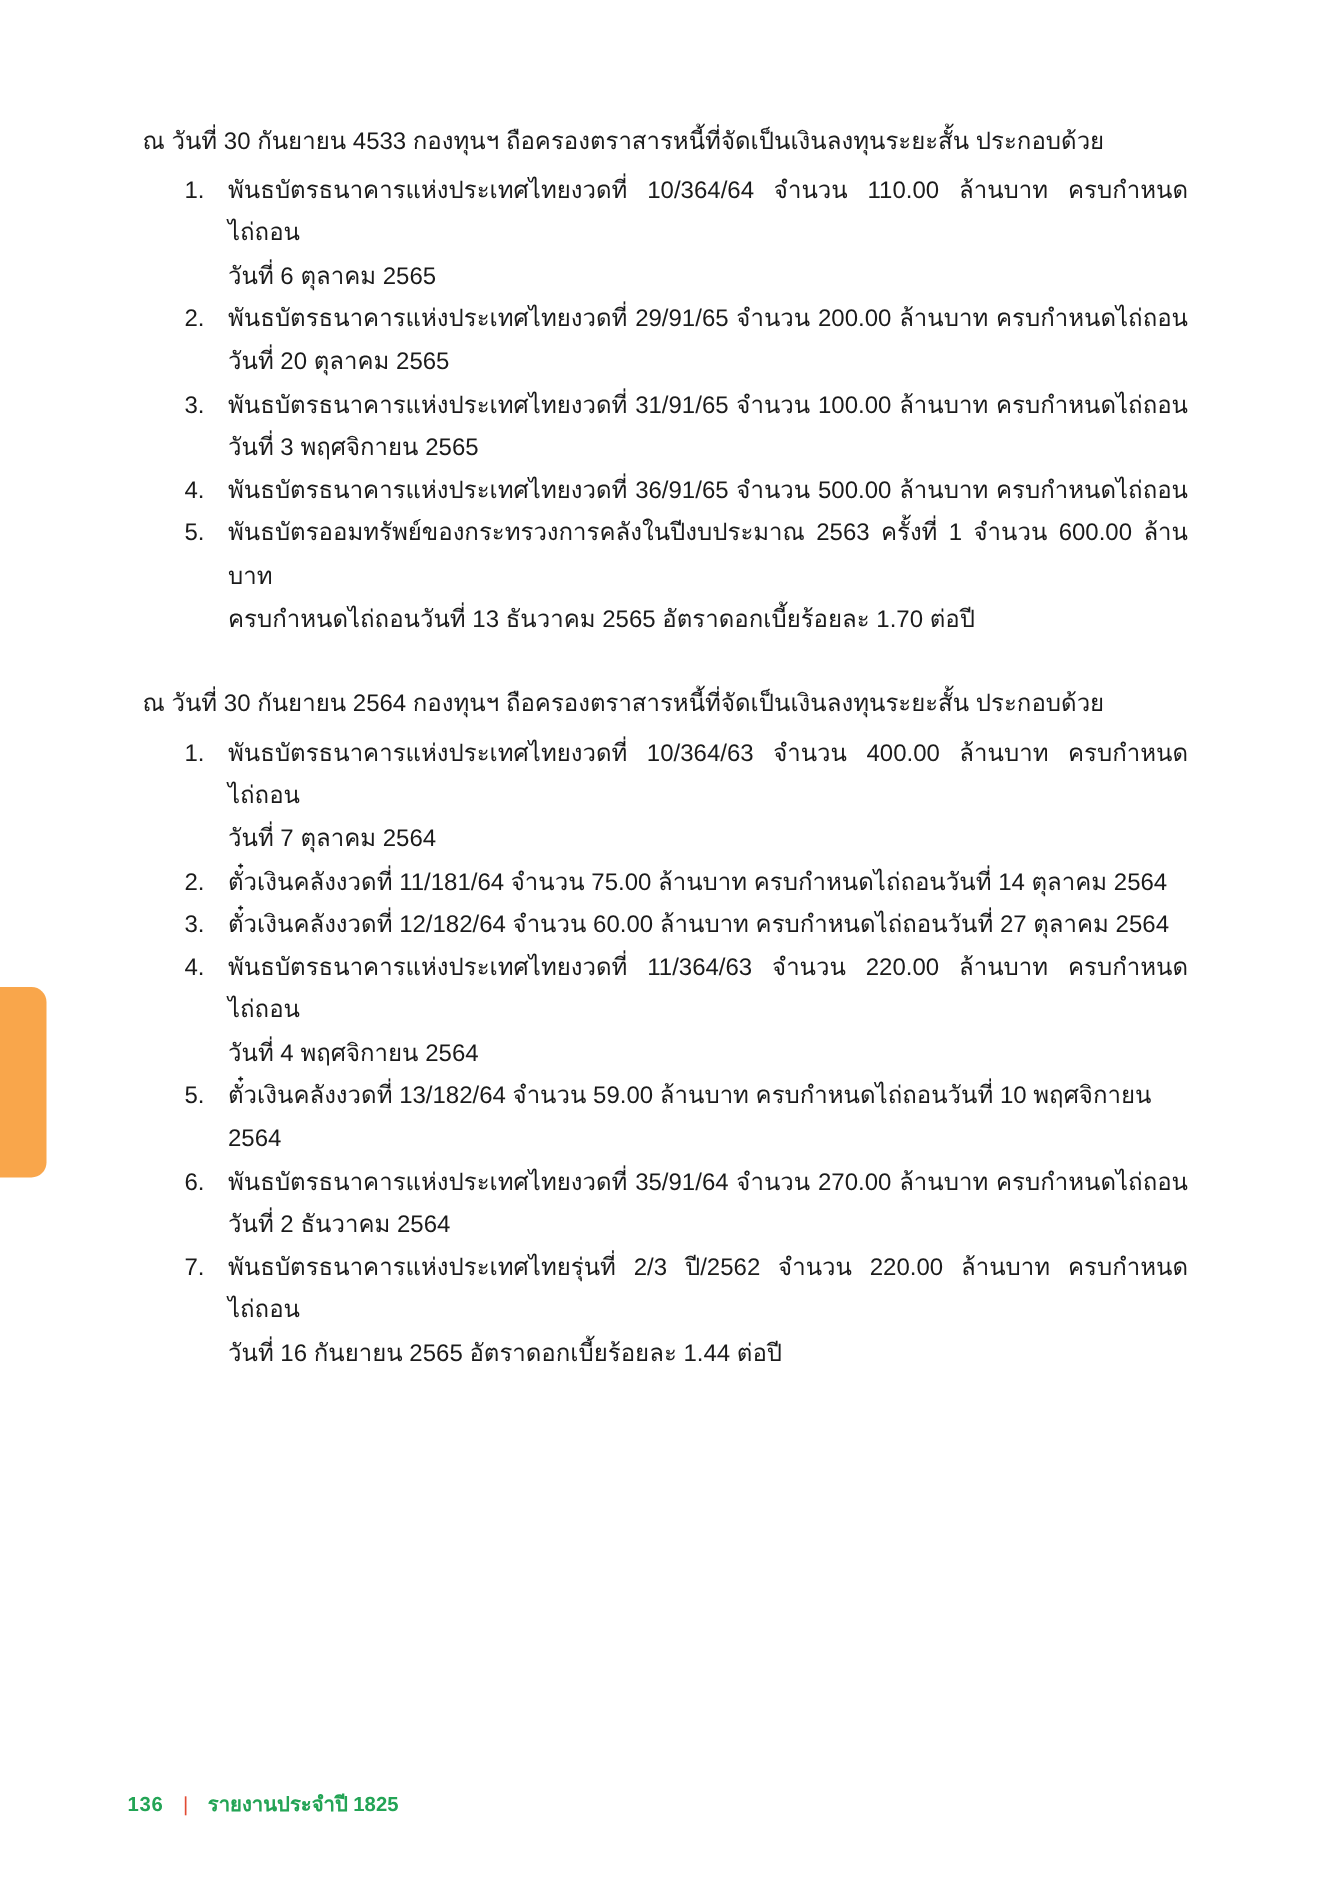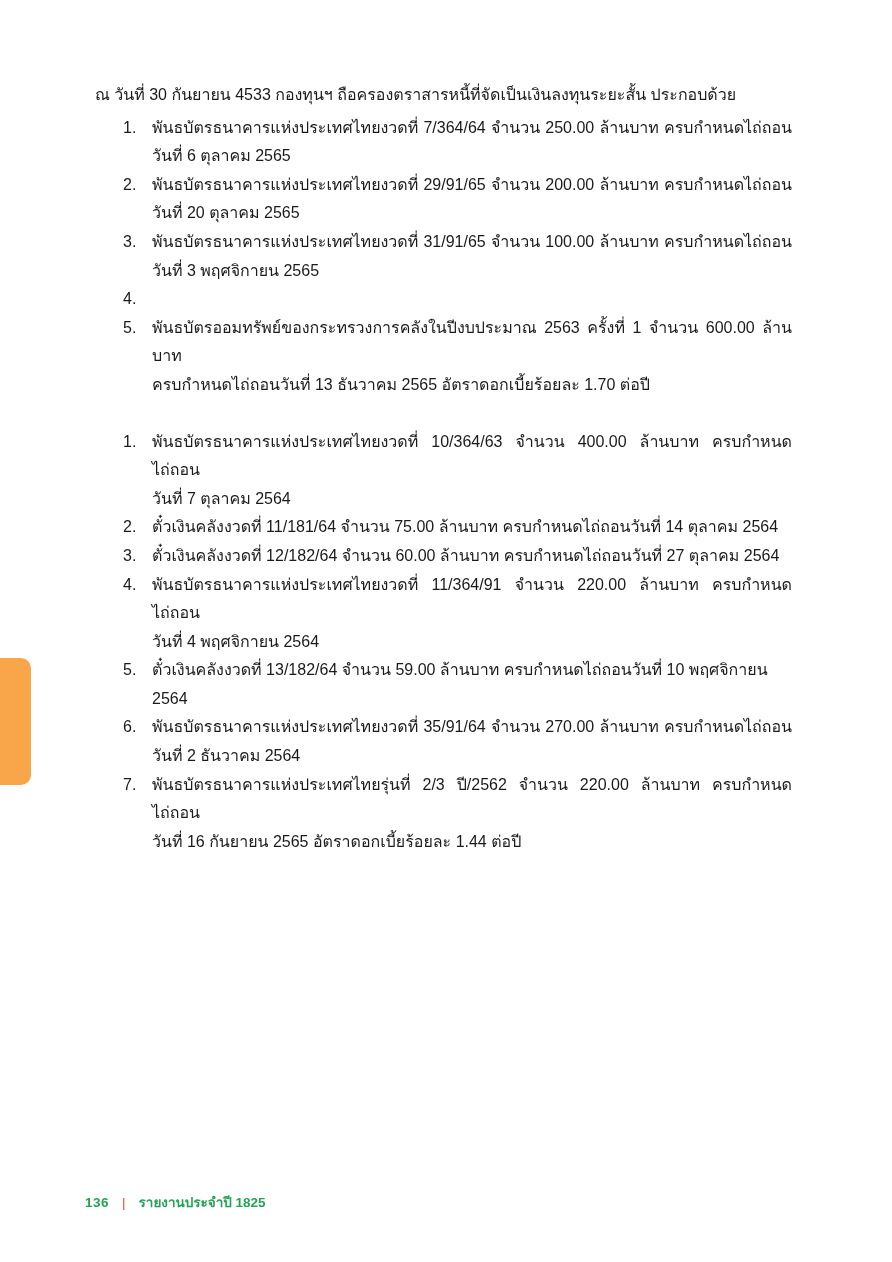--- a/index.html
+++ b/index.html
@@ -48,53 +48,55 @@
 
 <div class="accent-tab" style="background: rgb(249, 166, 75);"></div>
 
 <main class="content" style="color: rgb(27, 27, 27);">
     <section class="section">
       <p class="intro">ณ วันที่ 30 กันยายน 4533 กองทุนฯ ถือครองตราสารหนี้ที่จัดเป็นเงินลงทุนระยะสั้น ประกอบด้วย</p>
       <div class="list">
         <div class="item">
           <span class="num">1.</span>
           <div class="item-body">
-            <div class="line just">พันธบัตรธนาคารแห่งประเทศไทยงวดที่ 7/364/64 จำนวน 250.00 ล้านบาท ครบกำหนดไถ่ถอน</div>
+            <div class="line just">พันธบัตรธนาคารแห่งประเทศไทยงวดที่ 10/364/64 จำนวน 110.00 ล้านบาท ครบกำหนดไถ่ถอน</div>
             <div class="line">วันที่ 6 ตุลาคม 2565</div>
           </div>
         </div>
         <div class="item">
           <span class="num">2.</span>
           <div class="item-body">
             <div class="line just">พันธบัตรธนาคารแห่งประเทศไทยงวดที่ 29/91/65 จำนวน 200.00 ล้านบาท ครบกำหนดไถ่ถอน</div>
             <div class="line">วันที่ 20 ตุลาคม 2565</div>
           </div>
         </div>
         <div class="item">
           <span class="num">3.</span>
           <div class="item-body">
             <div class="line just">พันธบัตรธนาคารแห่งประเทศไทยงวดที่ 31/91/65 จำนวน 100.00 ล้านบาท ครบกำหนดไถ่ถอน</div>
             <div class="line">วันที่ 3 พฤศจิกายน 2565</div>
           </div>
         </div>
         <div class="item">
           <span class="num">4.</span>
           <div class="item-body">
+            <div class="line just">พันธบัตรธนาคารแห่งประเทศไทยงวดที่ 36/91/65 จำนวน 500.00 ล้านบาท ครบกำหนดไถ่ถอน</div>
           </div>
         </div>
         <div class="item">
           <span class="num">5.</span>
           <div class="item-body">
             <div class="line just">พันธบัตรออมทรัพย์ของกระทรวงการคลังในปีงบประมาณ 2563 ครั้งที่ 1 จำนวน 600.00 ล้านบาท</div>
             <div class="line">ครบกำหนดไถ่ถอนวันที่ 13 ธันวาคม 2565 อัตราดอกเบี้ยร้อยละ 1.70 ต่อปี</div>
           </div>
         </div>
       </div>
     </section>
     <section class="section">
+      <p class="intro">ณ วันที่ 30 กันยายน 2564 กองทุนฯ ถือครองตราสารหนี้ที่จัดเป็นเงินลงทุนระยะสั้น ประกอบด้วย</p>
       <div class="list">
         <div class="item">
           <span class="num">1.</span>
           <div class="item-body">
             <div class="line just">พันธบัตรธนาคารแห่งประเทศไทยงวดที่ 10/364/63 จำนวน 400.00 ล้านบาท ครบกำหนดไถ่ถอน</div>
             <div class="line">วันที่ 7 ตุลาคม 2564</div>
           </div>
         </div>
         <div class="item">
           <span class="num">2.</span>
@@ -104,21 +106,21 @@
         </div>
         <div class="item">
           <span class="num">3.</span>
           <div class="item-body">
             <div class="line">ตั๋วเงินคลังงวดที่ 12/182/64 จำนวน 60.00 ล้านบาท ครบกำหนดไถ่ถอนวันที่ 27 ตุลาคม 2564</div>
           </div>
         </div>
         <div class="item">
           <span class="num">4.</span>
           <div class="item-body">
-            <div class="line just">พันธบัตรธนาคารแห่งประเทศไทยงวดที่ 11/364/91 จำนวน 220.00 ล้านบาท ครบกำหนดไถ่ถอน</div>
+            <div class="line just">พันธบัตรธนาคารแห่งประเทศไทยงวดที่ 11/364/63 จำนวน 220.00 ล้านบาท ครบกำหนดไถ่ถอน</div>
             <div class="line">วันที่ 4 พฤศจิกายน 2564</div>
           </div>
         </div>
         <div class="item">
           <span class="num">5.</span>
           <div class="item-body">
             <div class="line">ตั๋วเงินคลังงวดที่ 13/182/64 จำนวน 59.00 ล้านบาท ครบกำหนดไถ่ถอนวันที่ 10 พฤศจิกายน 2564</div>
           </div>
         </div>
         <div class="item">

